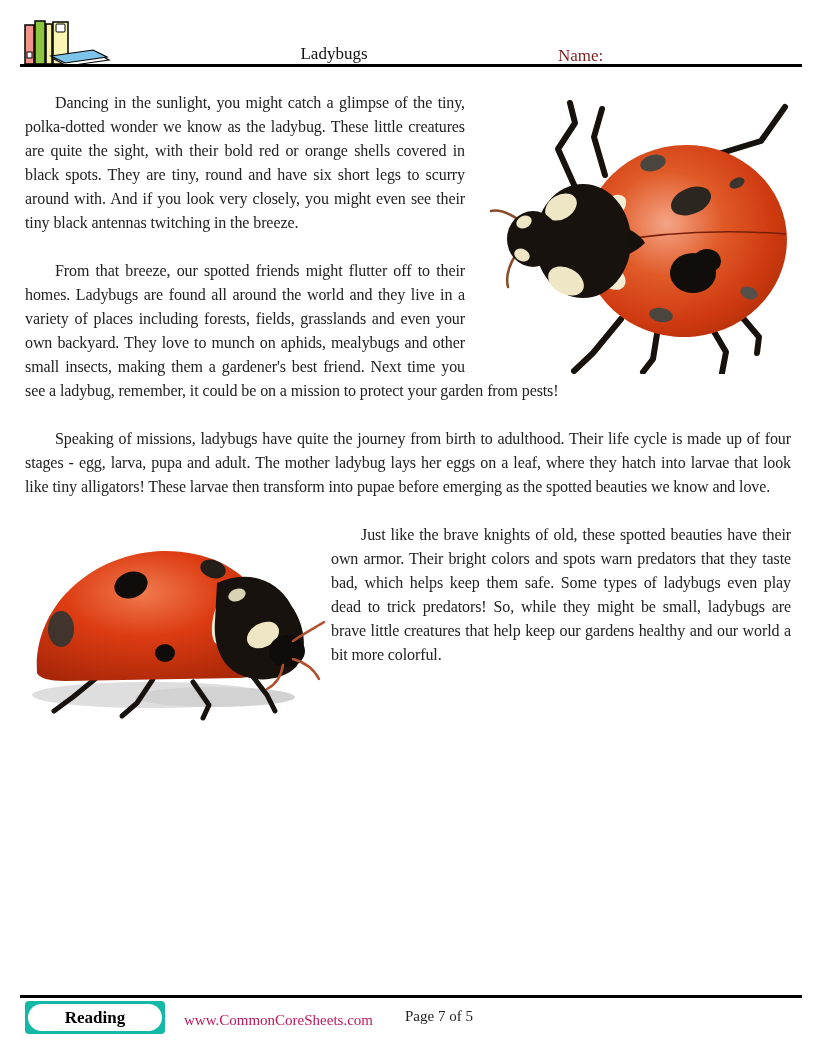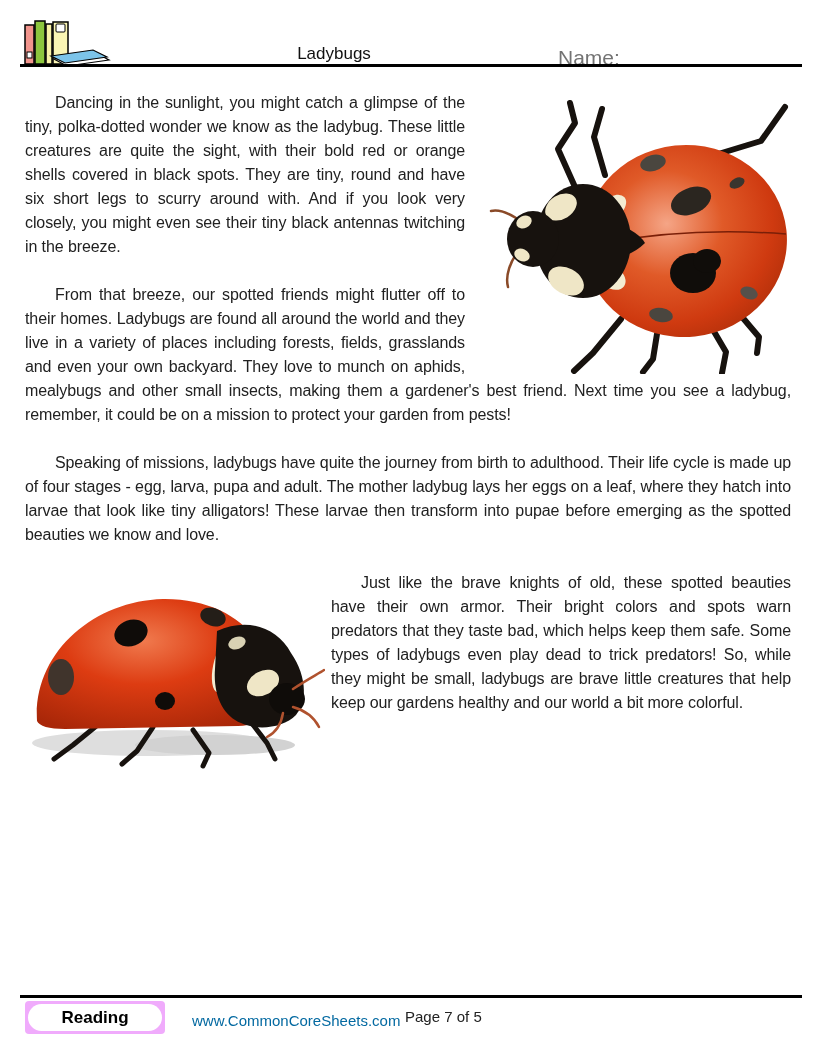--- a/index.html
+++ b/index.html
@@ -1,43 +1,43 @@
 <!DOCTYPE html>
 <html><head>
 <meta charset="utf-8">
 <style>
   html,body{margin:0;padding:0;background:#ffffff;}
   .page{
     position:relative;width:816px;height:1048px;background:#ffffff;
-    color:#1e1e1e;font-family:Liberation Sans, sans-serif;
+    color:#1e1e1e;font-family:Liberation Serif, serif;
     overflow:hidden;
   }
   
   .hdr{position:absolute;top:0;left:0;width:100%;height:67px;}
   .hdr-rule{position:absolute;left:20px;right:14px;top:64px;height:3px;background:#000;}
   .logo{position:absolute;left:20px;top:16px;}
   .hdr-title{position:absolute;left:0;right:148px;top:44px;text-align:center;font-size:17px;color:#111;}
-  .name-label{position:absolute;left:558px;top:46px;font-size:21px;color:#737373;}
+  .name-label{position:absolute;left:558px;top:46px;font-size:17px;color:#7f1d1d;}
   
   .content{position:absolute;top:67px;left:25px;right:25px;padding-top:24px;}
   .content p{
     margin:0 0 24px 0;font-size:16px;line-height:24px;letter-spacing:-0.1px;
     text-align:justify;text-indent:30px;color:#212121;
   }
   .fig-right{float:right;width:306px;height:283px;margin:0 0 4px 20px;}
   .fig-left{float:left;width:300px;height:196px;margin:4px 6px 4px 0;}
   figure{padding:0;}
   
   .ftr{position:absolute;left:20px;right:14px;top:995px;height:45px;border-top:3px solid #000;}
-  .badge{position:absolute;left:5px;top:3px;width:140px;height:33px;background:#f0abfc;border-radius:4px;}
+  .badge{position:absolute;left:5px;top:3px;width:140px;height:33px;background:#14b8a6;border-radius:4px;}
   .badge-inner{
     position:absolute;left:3px;right:3px;top:3px;bottom:3px;background:#fff;border-radius:15px;
     text-align:center;font-weight:bold;font-size:17px;line-height:27px;color:#000;
   }
-  .site{position:absolute;left:172px;top:14px;font-size:15px;color:#0369a1;}
+  .site{position:absolute;left:164px;top:14px;font-size:15px;color:#be185d;}
   .pagenum{position:absolute;left:385px;top:10px;font-size:15px;color:#222;}
 </style>
 </head>
 <body>
 
 <div class="page">
 
   <div class="hdr">
     <svg class="logo" width="92" height="51" viewBox="0 0 92 51">
       <line x1="1" y1="49" x2="91" y2="49" stroke="#000" stroke-width="2"></line>

